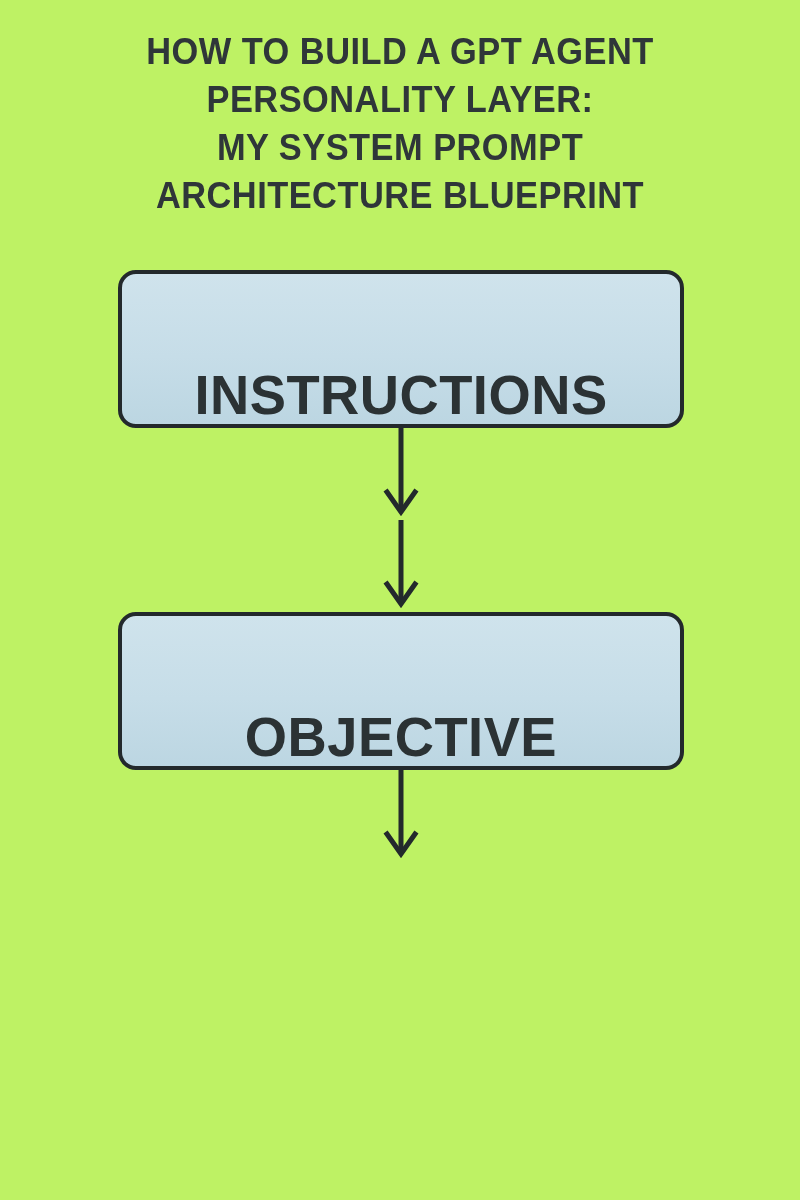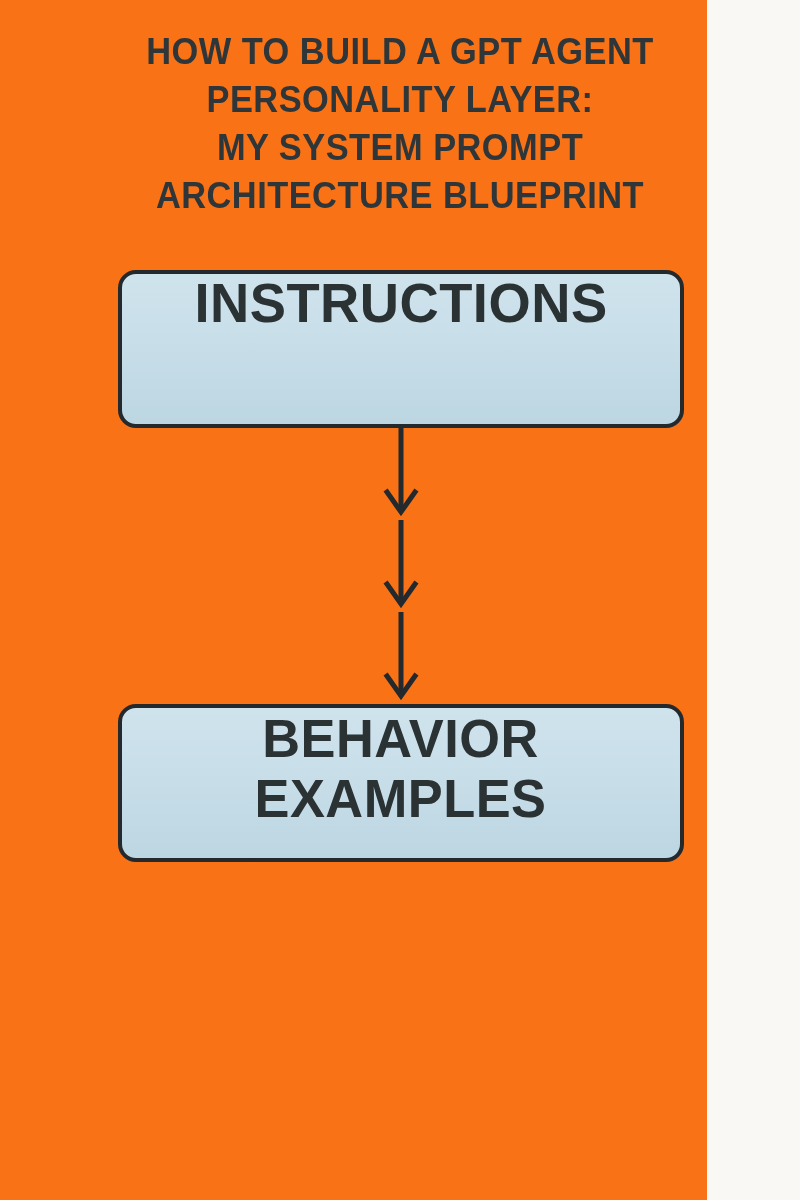--- a/index.html
+++ b/index.html
@@ -7,23 +7,23 @@
   html, body {
     width: 800px;
     height: 1200px;
     background: #faf8f5;
     font-family: "Liberation Sans", "DejaVu Sans", sans-serif;
     overflow: hidden;
   }
 
   .page {
     position: relative;
-    width: 707px;
+    width: 800px;
     height: 1200px;
-    background: #f97316;
+    background: #bef264;
   }
 
   
   .title-block {
     position: absolute;
     top: 28px;
     left: 0;
     width: 800px;
     text-align: center;
   }
@@ -50,21 +50,21 @@
   }
 
   .node {
     position: relative;
     width: 566px;
     height: 158px;
     border: 4px solid #23292c;
     border-radius: 18px;
     background: linear-gradient(180deg, #cfe3ec 0%, #c6dde8 55%, #bcd6e2 100%);
     display: flex;
-    align-items: flex-start;
+    align-items: flex-end;
     justify-content: center;
     text-align: center;
   }
 
   .node-label {
     font-family: "Liberation Sans", "DejaVu Sans", sans-serif;
     font-weight: bold;
     font-size: 56px;
     line-height: 58px;
     letter-spacing: 0.5px;
@@ -119,27 +119,26 @@
     </div>
 
 
     <div class="connector">
       <svg width="40" height="92" viewBox="0 0 40 92">
         <line x1="20" y1="0" x2="20" y2="84" stroke="#23292c" stroke-width="5"></line>
         <polyline points="6,64 20,84 34,64" fill="none" stroke="#23292c" stroke-width="5" stroke-linecap="square" stroke-linejoin="miter"></polyline>
       </svg>
     </div>
 
+    <div class="node">
+      <span class="node-label">OBJECTIVE</span>
+    </div>
 
     <div class="connector">
       <svg width="40" height="92" viewBox="0 0 40 92">
         <line x1="20" y1="0" x2="20" y2="84" stroke="#23292c" stroke-width="5"></line>
         <polyline points="6,64 20,84 34,64" fill="none" stroke="#23292c" stroke-width="5" stroke-linecap="square" stroke-linejoin="miter"></polyline>
       </svg>
     </div>
 
-    <div class="node">
-      <span class="node-label two-line">BEHAVIOR
-EXAMPLES</span>
-    </div>
 
   </div>
 </div>
 
 </body></html>

